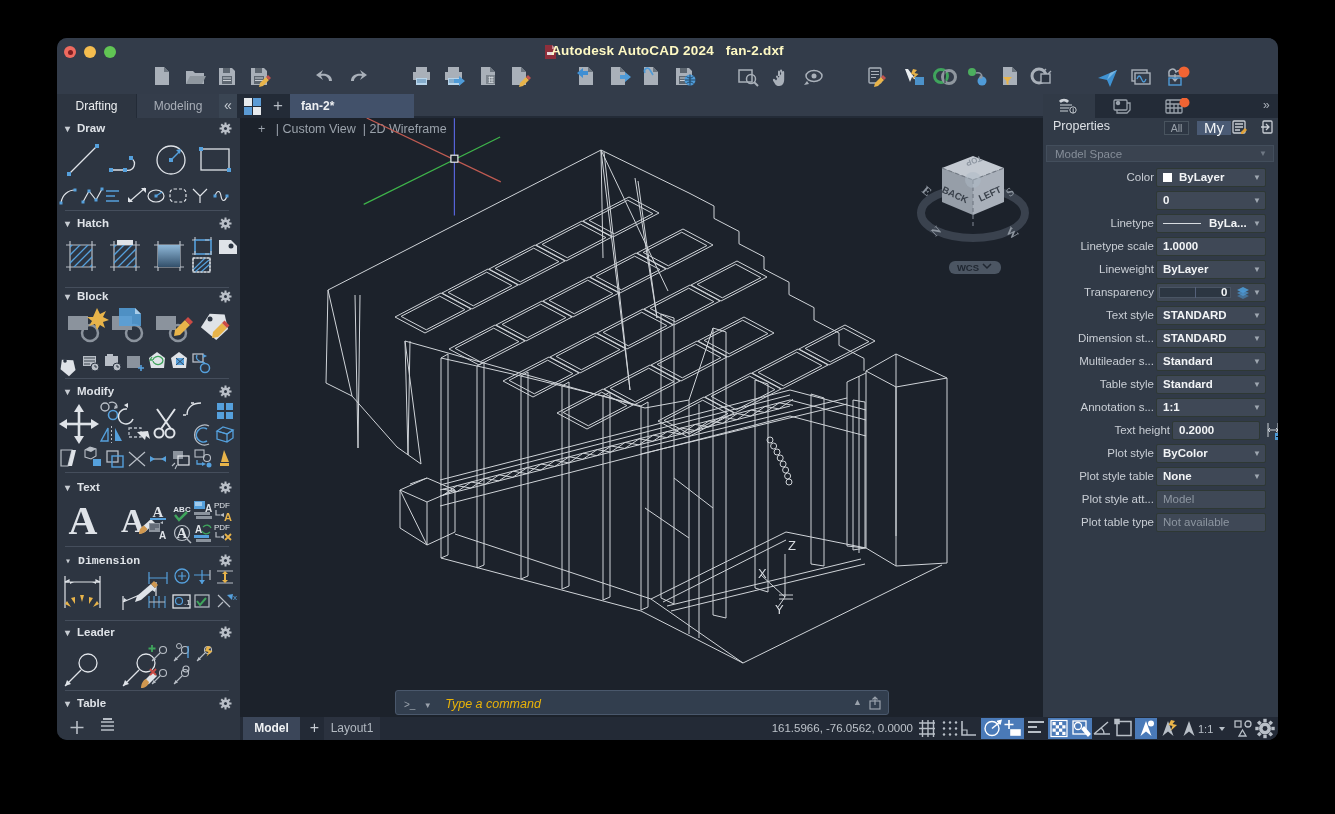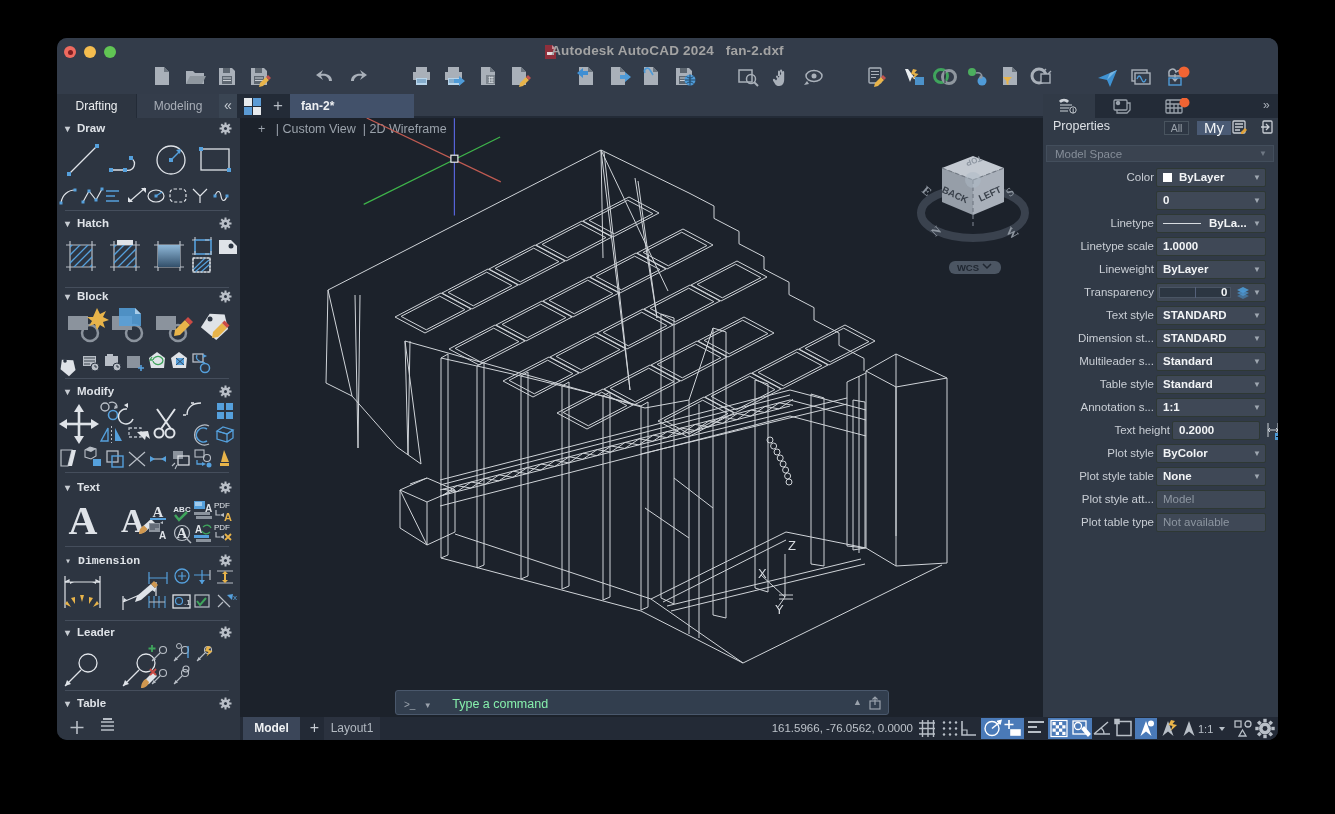--- a/index.html
+++ b/index.html
@@ -3,21 +3,21 @@
 <meta charset="utf-8">
 <style>
   * { margin:0; padding:0; box-sizing:border-box; }
   html,body { width:1335px; height:814px; background:#000; overflow:hidden;
     font-family:"Liberation Sans", sans-serif; }
   #win { position:absolute; left:57px; top:38px; width:1221px; height:702px;
     border-radius:10px; overflow:hidden; background:#232b37; }
   
   #titlebar { position:absolute; left:0; top:0; width:100%; height:56px; background:#333c4a; }
   .tl { position:absolute; top:8px; width:12px; height:12px; border-radius:50%; }
-  #titletext { position:absolute; top:5px; width:100%; text-align:center; color:#a3a3a3;
+  #titletext { position:absolute; top:5px; width:100%; text-align:center; color:#fef9c3;
     font-size:13.5px; font-weight:bold; letter-spacing:0.2px; }
   
   #tabrow { position:absolute; left:0; top:56px; width:100%; height:24px; background:#232b37; }
   .ltab { position:absolute; top:0; height:24px; line-height:24px; text-align:center; font-size:12px; }
   
   #palette { position:absolute; left:0; top:80px; width:183px; height:622px; background:#2d3541; }
   .sech { position:absolute; left:8px; color:#dfe3e8; font-size:11.5px; font-weight:bold; }
   .sech:before { content:"▾"; margin-right:7px; color:#c7ccd2; font-size:10px; }
   .gear { position:absolute; right:8px; color:#b9bfc7; font-size:12px; }
   .sep { position:absolute; left:8px; width:164px; border-top:1px solid #454e5c; }
@@ -1021,21 +1021,21 @@
 </g>
 <g id="ucstext" fill="#d7dbe0" font-size="13" font-family="Liberation Sans">
  <text x="521" y="460">X</text>
           <text x="551" y="432">Z</text>
           <text x="538" y="496">Y</text>
 </g>
 </svg>
 <div id="cmdbar">
  <span style="color:#9aa2ac;font-size:10px;">&gt;_</span>
  <span style="color:#9aa2ac;font-size:8px;margin-left:4px;">▼</span>
- <span style="color:#86efac;font-size:12.5px;margin-left:16px;">Type a command</span>
+ <span style="color:#eab308;font-size:12.5px;margin-left:9px;font-style:italic;">Type a command</span>
  <span style="position:absolute;right:26px;color:#9aa2ac;font-size:9px;">▲</span>
  <svg style="position:absolute;right:6px;top:5px" width="14" height="14" viewBox="0 0 14 14">
           <g stroke="#9aa2ac" fill="none" stroke-width="1.2">
             <rect x="2" y="5" width="10" height="8"></rect>
             <path d="M7 1v8M4.5 3.5L7 1l2.5 2.5"></path>
           </g>
         </svg>
 </div>
   </div>
   <div id="props">

